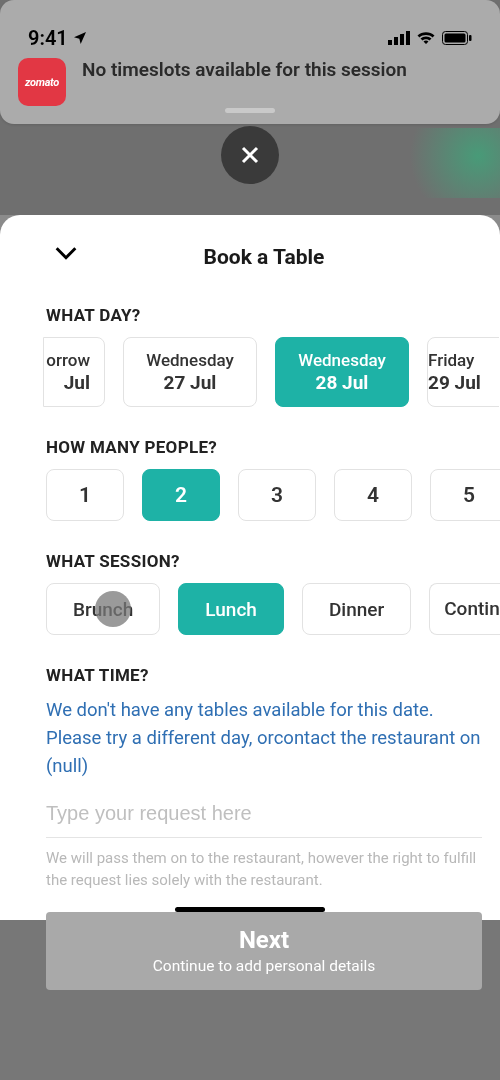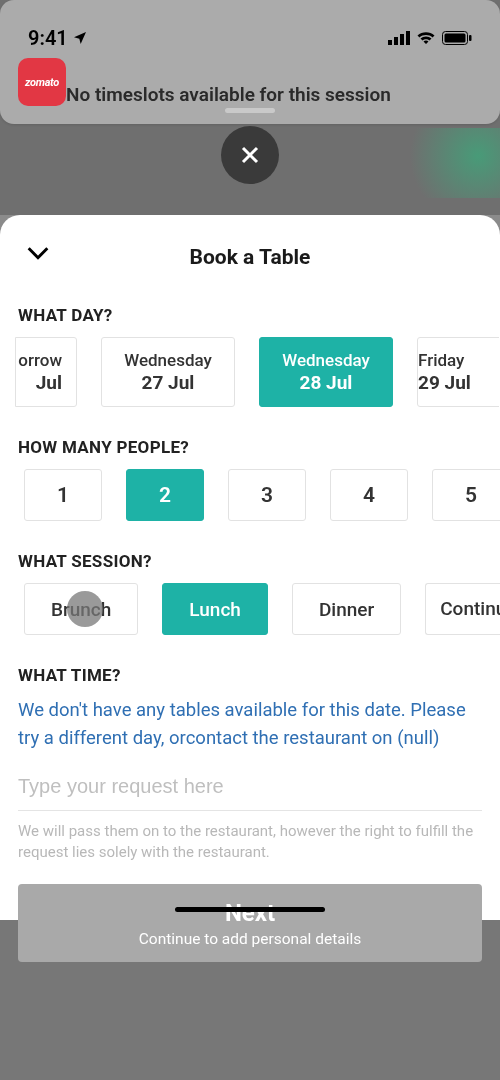--- a/index.html
+++ b/index.html
@@ -6,42 +6,42 @@
   html, body { width: 500px; height: 1080px; font-family: -apple-system, BlinkMacSystemFont, "Segoe UI", Roboto, sans-serif; background:#777; overflow:hidden; }
   .screen { position:relative; width:500px; height:920px; background:#8b8b8b; }
 
   
   .banner-top { position:absolute; top:0; left:0; right:0; height:124px; background:#e6e6e6; border-radius:14px; box-shadow:0 1px 3px rgba(0,0,0,0.15);}
   .dim-overlay { position:absolute; top:0;left:0;right:0;height:215px; background:rgba(60,60,60,0.35);}
   .status-bar { position:absolute; top:22px; left:0; right:0; height:32px; display:flex; justify-content:space-between; align-items:center; padding:0 28px; color:#000; font-weight:600; z-index:5;}
   .status-left{display:flex;align-items:center;gap:4px;font-size:20px;}
   .status-right{display:flex;align-items:center;gap:6px;}
   .status-right svg{display:block;}
-  .banner-row { position:absolute; top:58px; left:18px; right:18px; display:flex; align-items:flex-end; z-index:5;}
+  .banner-row { position:absolute; top:58px; left:18px; right:18px; display:flex; align-items:flex-start; gap:16px; z-index:5;}
   .logo { width:48px; height:48px; background:#e23744; border-radius:10px; display:flex; align-items:center; justify-content:center; color:white; font-weight:700; font-size:11px; font-style:italic; letter-spacing:-0.3px;}
   .banner-text { color:#2a2a2a; font-size:19px; font-weight:600; }
   .handle { position:absolute; top:108px; left:50%; transform:translateX(-50%); width:50px; height:5px; background:#c9c9c9; border-radius:3px; z-index:5;}
 
   .green-blob{position:absolute; right:0; top:128px; width:110px; height:70px; background:radial-gradient(circle at 80% 40%, rgba(46,184,126,0.6), rgba(46,184,126,0) 70%);}
 
   .close-btn { position:absolute; top:126px; left:50%; transform:translateX(-50%); width:58px; height:58px; background:#3a3a3a; border-radius:50%; display:flex; align-items:center; justify-content:center; z-index:6; }
   .close-btn svg{stroke:#fff;stroke-width:3;fill:none;}
 
   
-  .sheet { position:absolute; top:215px; left:0; right:0; bottom:0; background:#fff; border-top-left-radius:20px; border-top-right-radius:20px; padding-top:22px; }
+  .sheet { position:absolute; top:215px; left:0; right:0; bottom:0; background:#fff; border-top-left-radius:20px; border-top-right-radius:20px; padding-top:22px;padding-left:28px; }
   .sheet-header{ position:relative; height:40px; display:flex; align-items:center; justify-content:center;}
   .sheet-title{ font-size:21px; font-weight:700; color:#1a1a1a;}
   .chevron-down{ position:absolute; left:24px; top:2px; width:28px; height:28px;}
 
   .section-label{ font-size:17px; font-weight:700; color:#222; letter-spacing:0.3px; padding:0 18px; margin-top:30px; margin-bottom:12px;}
   .section-label.first{margin-top:28px;}
 
   .hscroll{ display:flex; gap:18px; padding:0 0 0 0; overflow:hidden; }
   .hscroll.days{ padding-left:0;}
-  .pill-card{ flex:0 0 auto; border:1px solid #e2e2e2; border-radius:3px; background:#fff; display:flex; flex-direction:column; align-items:center; justify-content:center; color:#333;margin-left:6px;}
+  .pill-card{ flex:0 0 auto; border:1px solid #e2e2e2; border-radius:8px; background:#fff; display:flex; flex-direction:column; align-items:center; justify-content:center; color:#333;}
   .pill-card.selected{ background:#1eb2a6; border-color:#1eb2a6; color:#fff;}
   .day-card{ width:134px; height:70px; }
   .day-card .wd{font-size:17px; font-weight:500; line-height:1.25;}
   .day-card .dt{font-size:19px; font-weight:700;}
   .day-card.first-frag{ width:62px; border-top-left-radius:0; border-bottom-left-radius:0; margin-left:16px; align-items:flex-end; padding-right:14px;}
   .day-card.last-frag{ width:110px; border-top-right-radius:0; border-bottom-right-radius:0; align-items:flex-start;}
   .days-wrap{position:relative; left:-1px;}
 
   .ppl-card{ width:78px; height:52px; font-size:21px; font-weight:600;}
   .hscroll.people{ padding-left:18px; gap:18px;}

